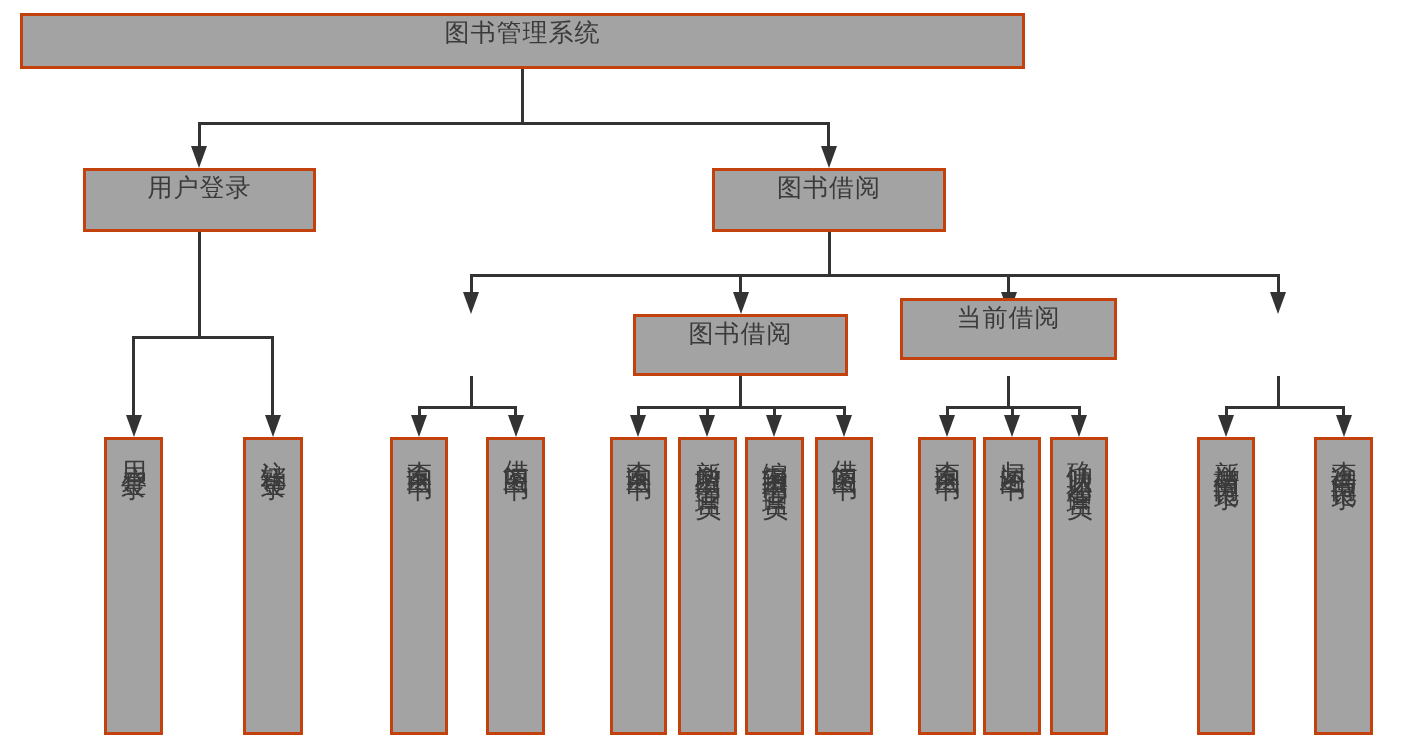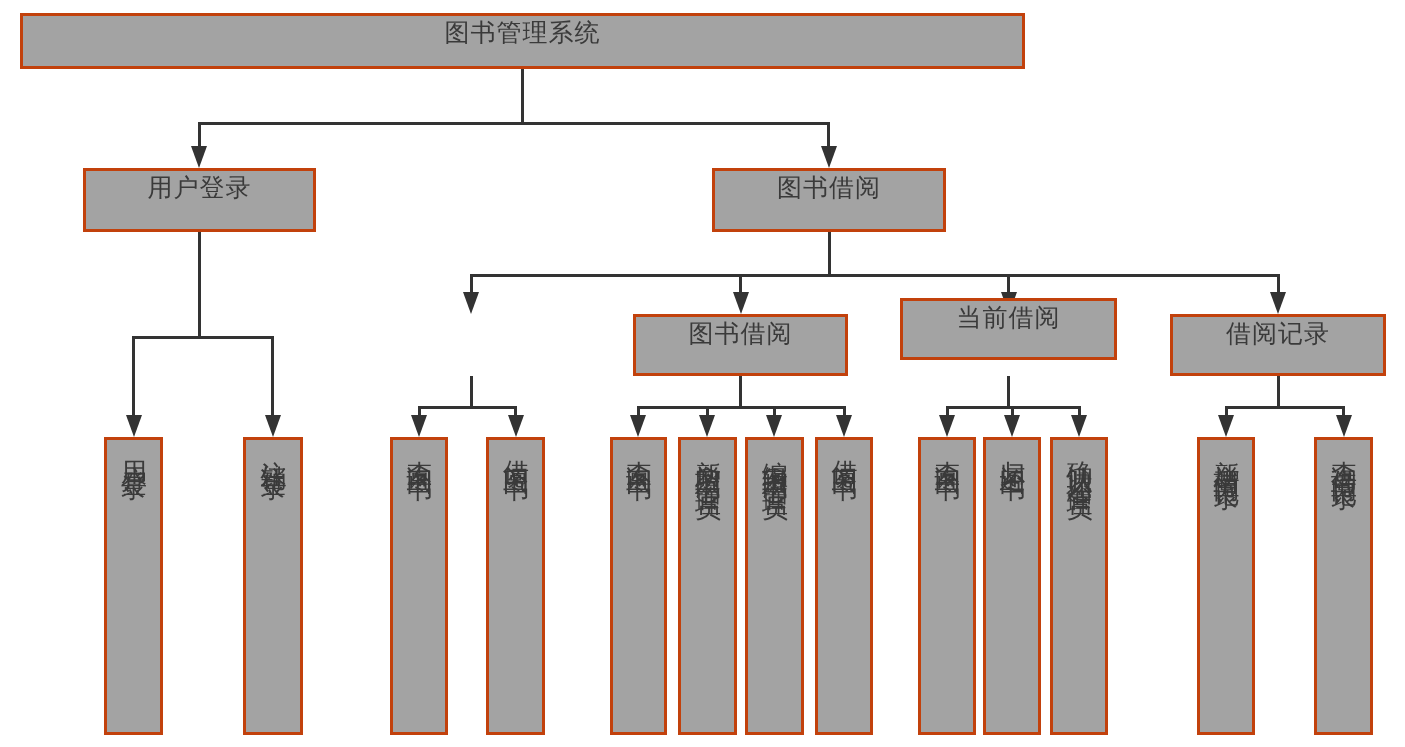--- a/index.html
+++ b/index.html
@@ -68,23 +68,20 @@
   <div class="vline" style="left:1007px;top:274px;height:20px"></div>
   <div class="arrow" style="left:1001px;top:292px"></div>
   <div class="vline" style="left:1277px;top:274px;height:20px"></div>
   <div class="arrow" style="left:1270px;top:292px"></div>
 
   <div class="node" style="left:633px;top:314px;width:215px;height:62px">
     <span class="hlabel">图书借阅</span>
   </div>
   <div class="node" style="left:900px;top:298px;width:217px;height:62px">
     <span class="hlabel">当前借阅</span>
-  </div>
-  <div class="node" style="left:1170px;top:314px;width:216px;height:62px">
-    <span class="hlabel">借阅记录</span>
   </div>
 
   <div class="vline" style="left:470px;top:376px;height:30px"></div>
   <div class="hline" style="left:418px;top:406px;width:98px"></div>
   <div class="vline" style="left:418px;top:406px;height:12px"></div>
   <div class="arrow" style="left:411px;top:415px"></div>
   <div class="vline" style="left:514px;top:406px;height:12px"></div>
   <div class="arrow" style="left:508px;top:415px"></div>
 
   <div class="vline" style="left:739px;top:376px;height:30px"></div>

